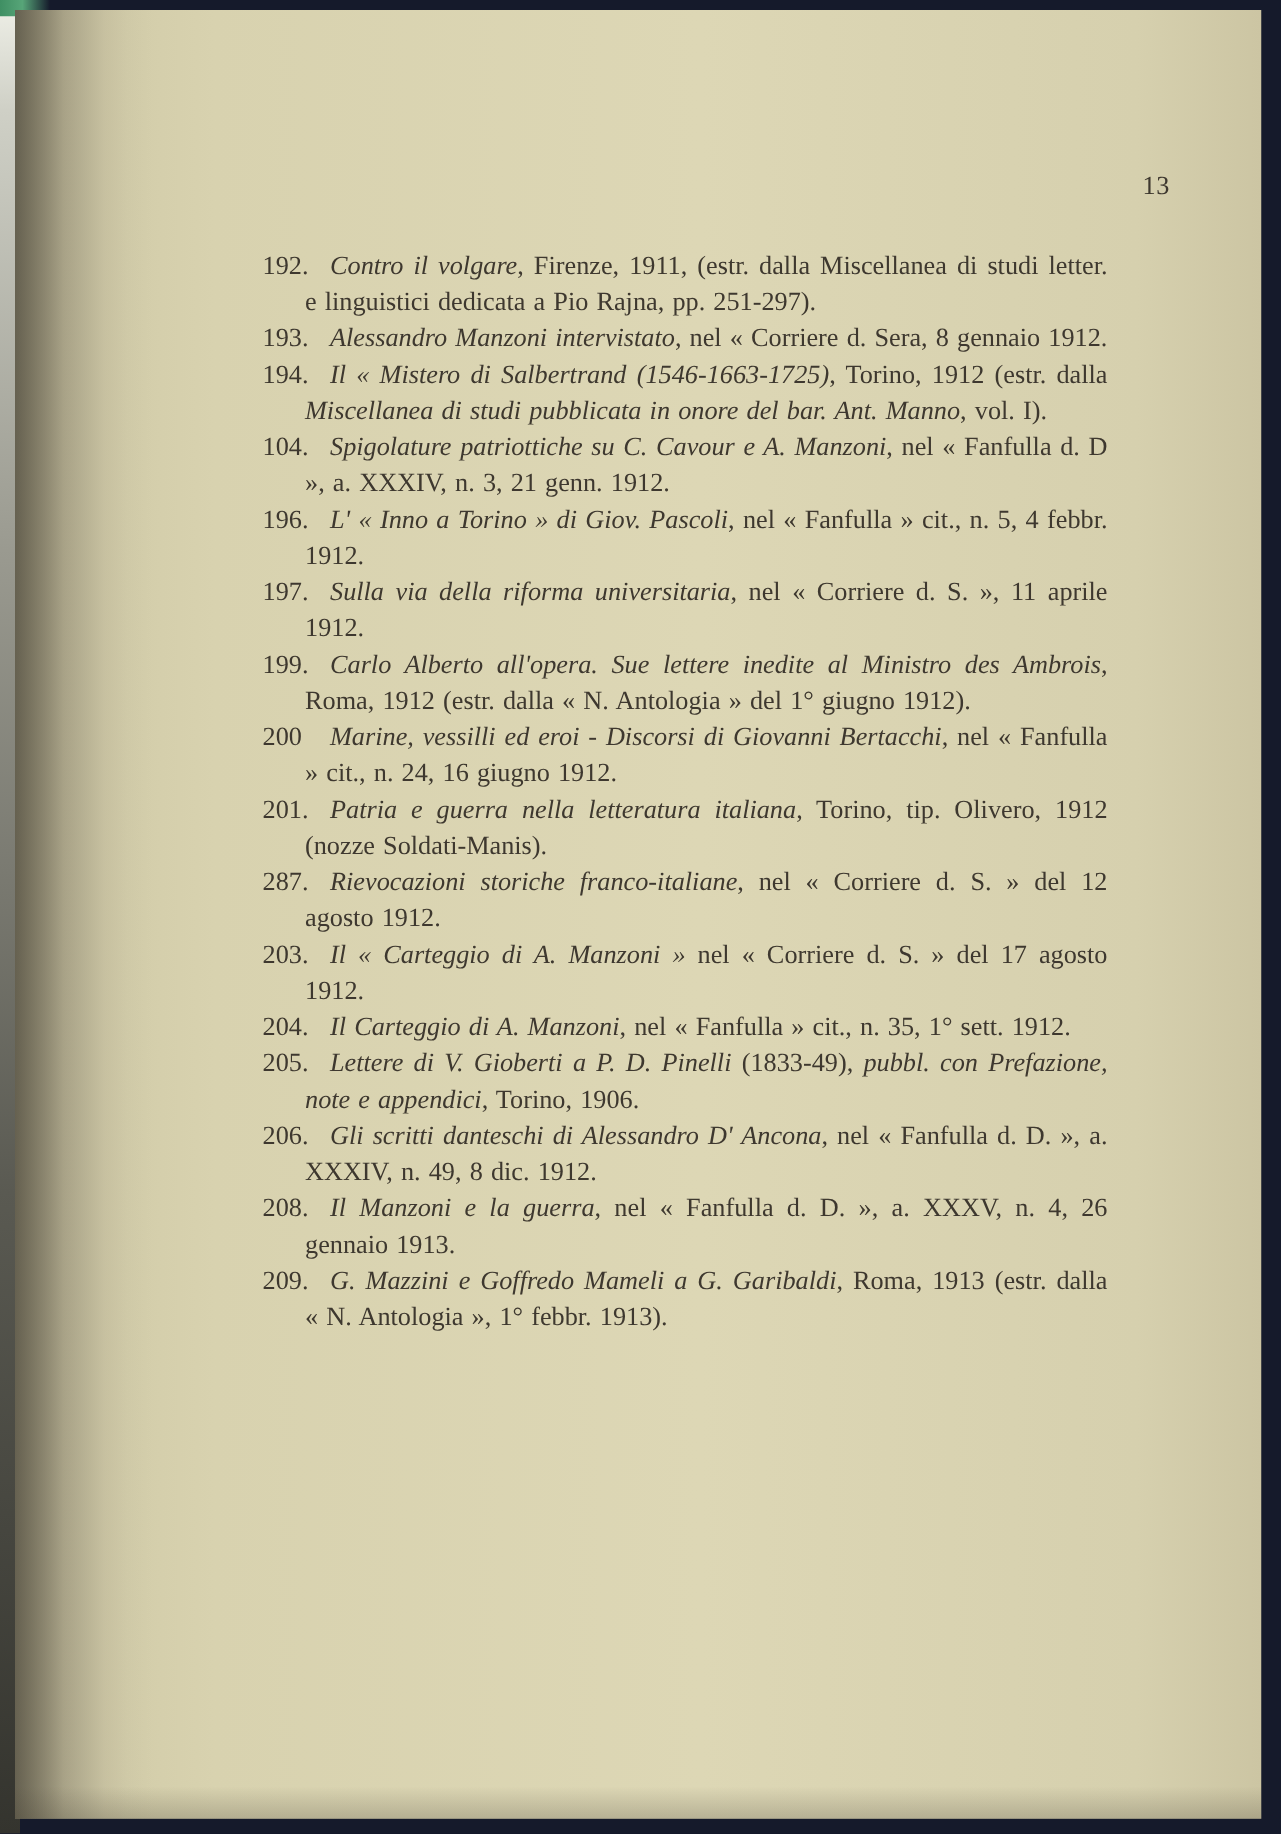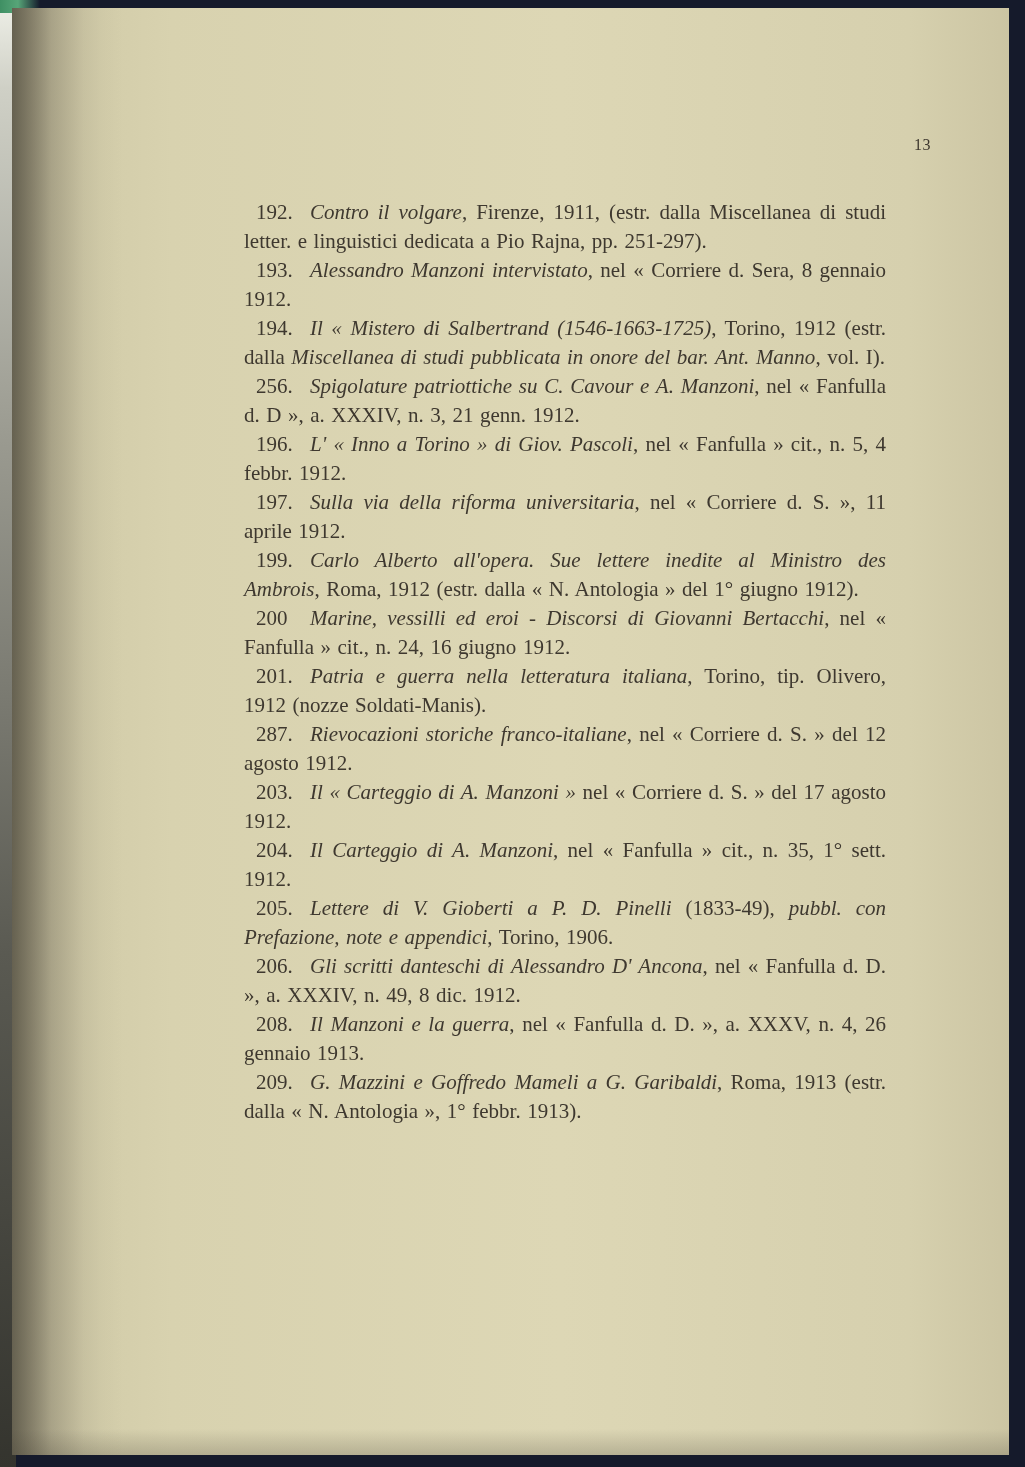--- a/index.html
+++ b/index.html
@@ -35,54 +35,53 @@
     content:"";position:absolute;left:0;top:0;bottom:0;width:110px;
     background:linear-gradient(90deg,rgba(52,50,44,0.55) 0%,rgba(96,92,80,0.28) 35%,rgba(150,145,125,0.12) 65%,rgba(0,0,0,0) 100%);
   }
   
   .page::after{
     content:"";position:absolute;left:0;right:0;bottom:0;height:26px;
     background:linear-gradient(to top,rgba(70,66,54,0.25),rgba(0,0,0,0));
   }
   .page-number{
     position:absolute;left:902px;top:128px;width:60px;
-    font-size:16px;color:var(--ink);text-align:left;
+    font-size:21px;color:var(--ink);text-align:left;
     letter-spacing:0.5px;
   }
   .content{
     position:absolute;left:198px;top:190px;width:676px;
     font-size:21px;line-height:29px;color:var(--ink);
     text-align:justify;
     word-spacing:0.06em;
   }
   .entry{
     padding-left:34px;
     text-indent:-34px;
   }
   .entry .num{
     display:inline-block;
     width:54px;
     text-indent:0;
-    margin-left:46px;
   }
   .seg.it{font-style:italic;}
 </style>
 </head>
 <body>
 
 <div class="scan">
   <div class="edge-strip"></div>
   <div class="corner-sliver"></div>
   <div class="page">
     <span class="page-number">13</span>
     <section class="content">
         <div class="entry"><span class="num">192.</span><span class="seg it">Contro il volgare</span><span class="seg">, Firenze, 1911, (estr. dalla Miscellanea di studi letter. e linguistici dedicata a Pio Rajna, pp. 251-297).</span></div>
         <div class="entry"><span class="num">193.</span><span class="seg it">Alessandro Manzoni intervistato</span><span class="seg">, nel « Corriere d. Sera, 8 gennaio 1912.</span></div>
         <div class="entry"><span class="num">194.</span><span class="seg it">Il « Mistero di Salbertrand (1546-1663-1725)</span><span class="seg">, Torino, 1912 (estr. dalla </span><span class="seg it">Miscellanea di studi pubblicata in onore del bar. Ant. Manno</span><span class="seg">, vol. I).</span></div>
-        <div class="entry"><span class="num">256.</span><span class="seg it">Spigolature patriottiche su C. Cavour e A. Manzoni</span><span class="seg">, nel « Fanfulla d. D », a. XXXIV, n. 3, 21 genn. 1912.</span></div>
+        <div class="entry"><span class="num">104.</span><span class="seg it">Spigolature patriottiche su C. Cavour e A. Manzoni</span><span class="seg">, nel « Fanfulla d. D », a. XXXIV, n. 3, 21 genn. 1912.</span></div>
         <div class="entry"><span class="num">196.</span><span class="seg it">L' « Inno a Torino » di Giov. Pascoli</span><span class="seg">, nel « Fanfulla » cit., n. 5, 4 febbr. 1912.</span></div>
         <div class="entry"><span class="num">197.</span><span class="seg it">Sulla via della riforma universitaria</span><span class="seg">, nel « Corriere d. S. », 11 aprile 1912.</span></div>
         <div class="entry"><span class="num">199.</span><span class="seg it">Carlo Alberto all'opera. Sue lettere inedite al Ministro des Ambrois</span><span class="seg">, Roma, 1912 (estr. dalla « N. Antologia » del 1° giugno 1912).</span></div>
         <div class="entry"><span class="num">200</span><span class="seg it">Marine, vessilli ed eroi - Discorsi di Giovanni Bertacchi</span><span class="seg">, nel « Fanfulla » cit., n. 24, 16 giugno 1912.</span></div>
         <div class="entry"><span class="num">201.</span><span class="seg it">Patria e guerra nella letteratura italiana</span><span class="seg">, Torino, tip. Olivero, 1912 (nozze Soldati-Manis).</span></div>
         <div class="entry"><span class="num">287.</span><span class="seg it">Rievocazioni storiche franco-italiane</span><span class="seg">, nel « Corriere d. S. » del 12 agosto 1912.</span></div>
         <div class="entry"><span class="num">203.</span><span class="seg it">Il « Carteggio di A. Manzoni »</span><span class="seg"> nel « Corriere d. S. » del 17 agosto 1912.</span></div>
         <div class="entry"><span class="num">204.</span><span class="seg it">Il Carteggio di A. Manzoni</span><span class="seg">, nel « Fanfulla » cit., n. 35, 1° sett. 1912.</span></div>
         <div class="entry"><span class="num">205.</span><span class="seg it">Lettere di V. Gioberti a P. D. Pinelli</span><span class="seg"> (1833-49), </span><span class="seg it">pubbl. con Prefazione, note e appendici</span><span class="seg">, Torino, 1906.</span></div>
         <div class="entry"><span class="num">206.</span><span class="seg it">Gli scritti danteschi di Alessandro D' Ancona</span><span class="seg">, nel « Fanfulla d. D. », a. XXXIV, n. 49, 8 dic. 1912.</span></div>

